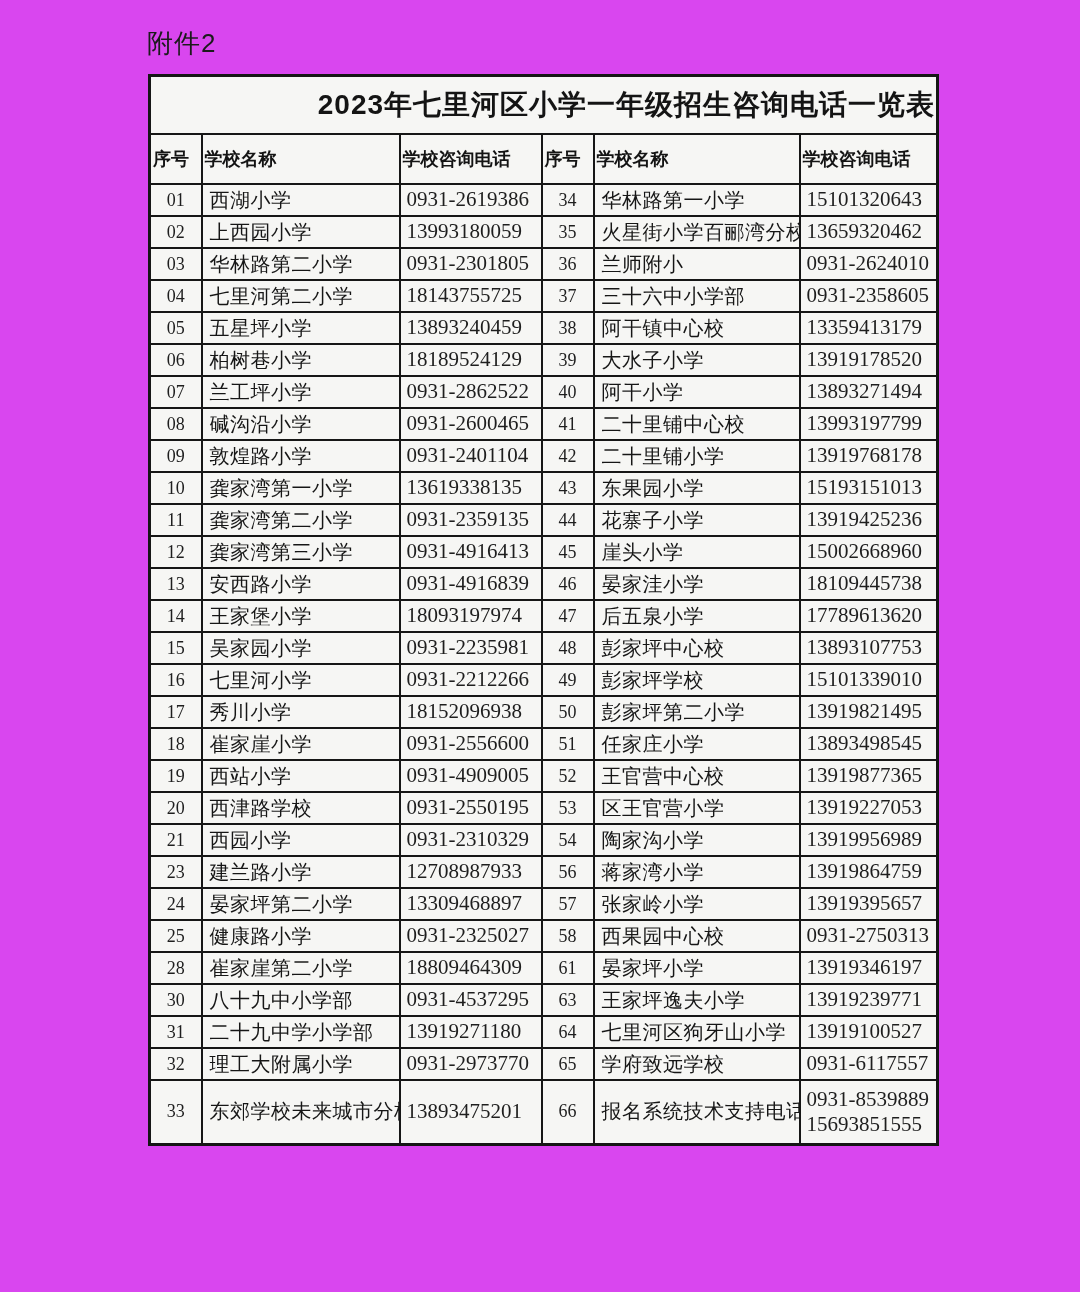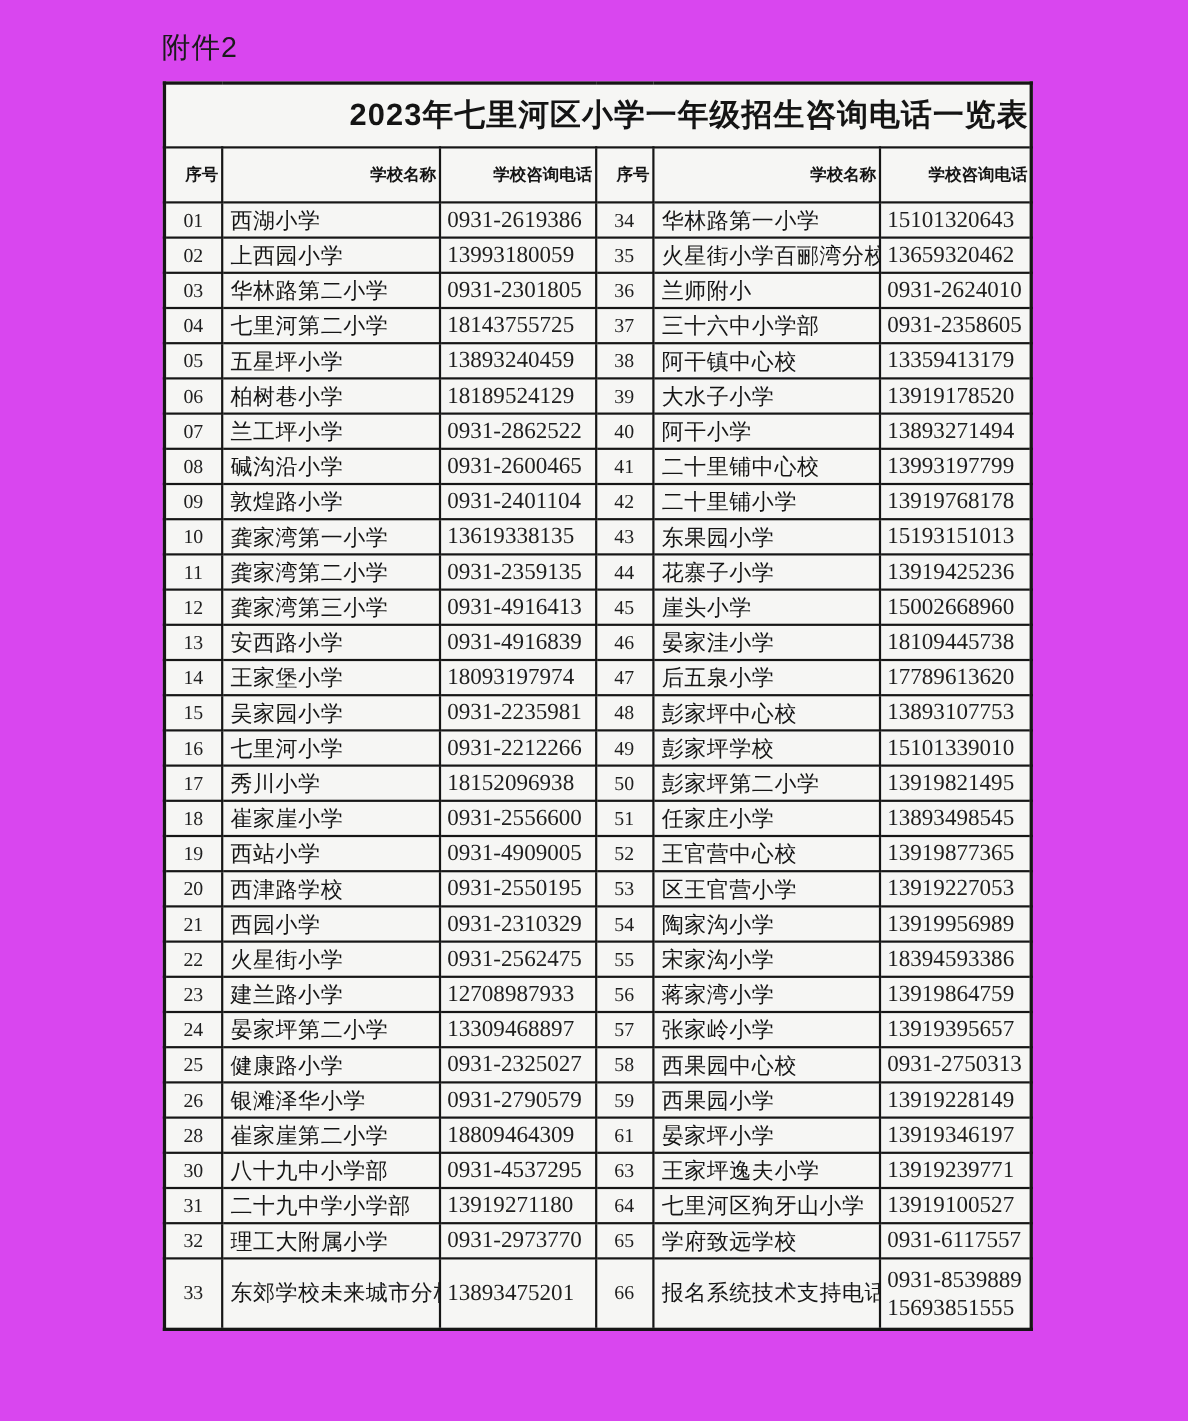--- a/index.html
+++ b/index.html
@@ -43,23 +43,23 @@
   th.table-title {
     height: 54px;
     font-size: 28px;
     font-weight: 600;
     text-align: right;
     letter-spacing: 1px;
     color: #141414;
   }
   tr.header-row th {
     height: 48px;
-    font-size: 15px;
+    font-size: 18px;
     font-weight: 700;
-    text-align: right;
+    text-align: left;
     color: #141414;
     padding: 0 2px;
   }
   tbody tr {
     height: 32px;
   }
   tbody tr.tall {
     height: 64px;
   }
   td.no {
@@ -280,28 +280,20 @@
         </tr>
         <tr>
           <td class="no">21</td>
           <td class="school">西园小学</td>
           <td class="phone">0931-2310329</td>
           <td class="no">54</td>
           <td class="school">陶家沟小学</td>
           <td class="phone">13919956989</td>
         </tr>
         <tr>
-          <td class="no">22</td>
-          <td class="school">火星街小学</td>
-          <td class="phone">0931-2562475</td>
-          <td class="no">55</td>
-          <td class="school">宋家沟小学</td>
-          <td class="phone">18394593386</td>
-        </tr>
-        <tr>
           <td class="no">23</td>
           <td class="school">建兰路小学</td>
           <td class="phone">12708987933</td>
           <td class="no">56</td>
           <td class="school">蒋家湾小学</td>
           <td class="phone">13919864759</td>
         </tr>
         <tr>
           <td class="no">24</td>
           <td class="school">晏家坪第二小学</td>
@@ -310,28 +302,20 @@
           <td class="school">张家岭小学</td>
           <td class="phone">13919395657</td>
         </tr>
         <tr>
           <td class="no">25</td>
           <td class="school">健康路小学</td>
           <td class="phone">0931-2325027</td>
           <td class="no">58</td>
           <td class="school">西果园中心校</td>
           <td class="phone">0931-2750313</td>
-        </tr>
-        <tr>
-          <td class="no">26</td>
-          <td class="school">银滩泽华小学</td>
-          <td class="phone">0931-2790579</td>
-          <td class="no">59</td>
-          <td class="school">西果园小学</td>
-          <td class="phone">13919228149</td>
         </tr>
         <tr>
           <td class="no">28</td>
           <td class="school">崔家崖第二小学</td>
           <td class="phone">18809464309</td>
           <td class="no">61</td>
           <td class="school">晏家坪小学</td>
           <td class="phone">13919346197</td>
         </tr>
         <tr>

